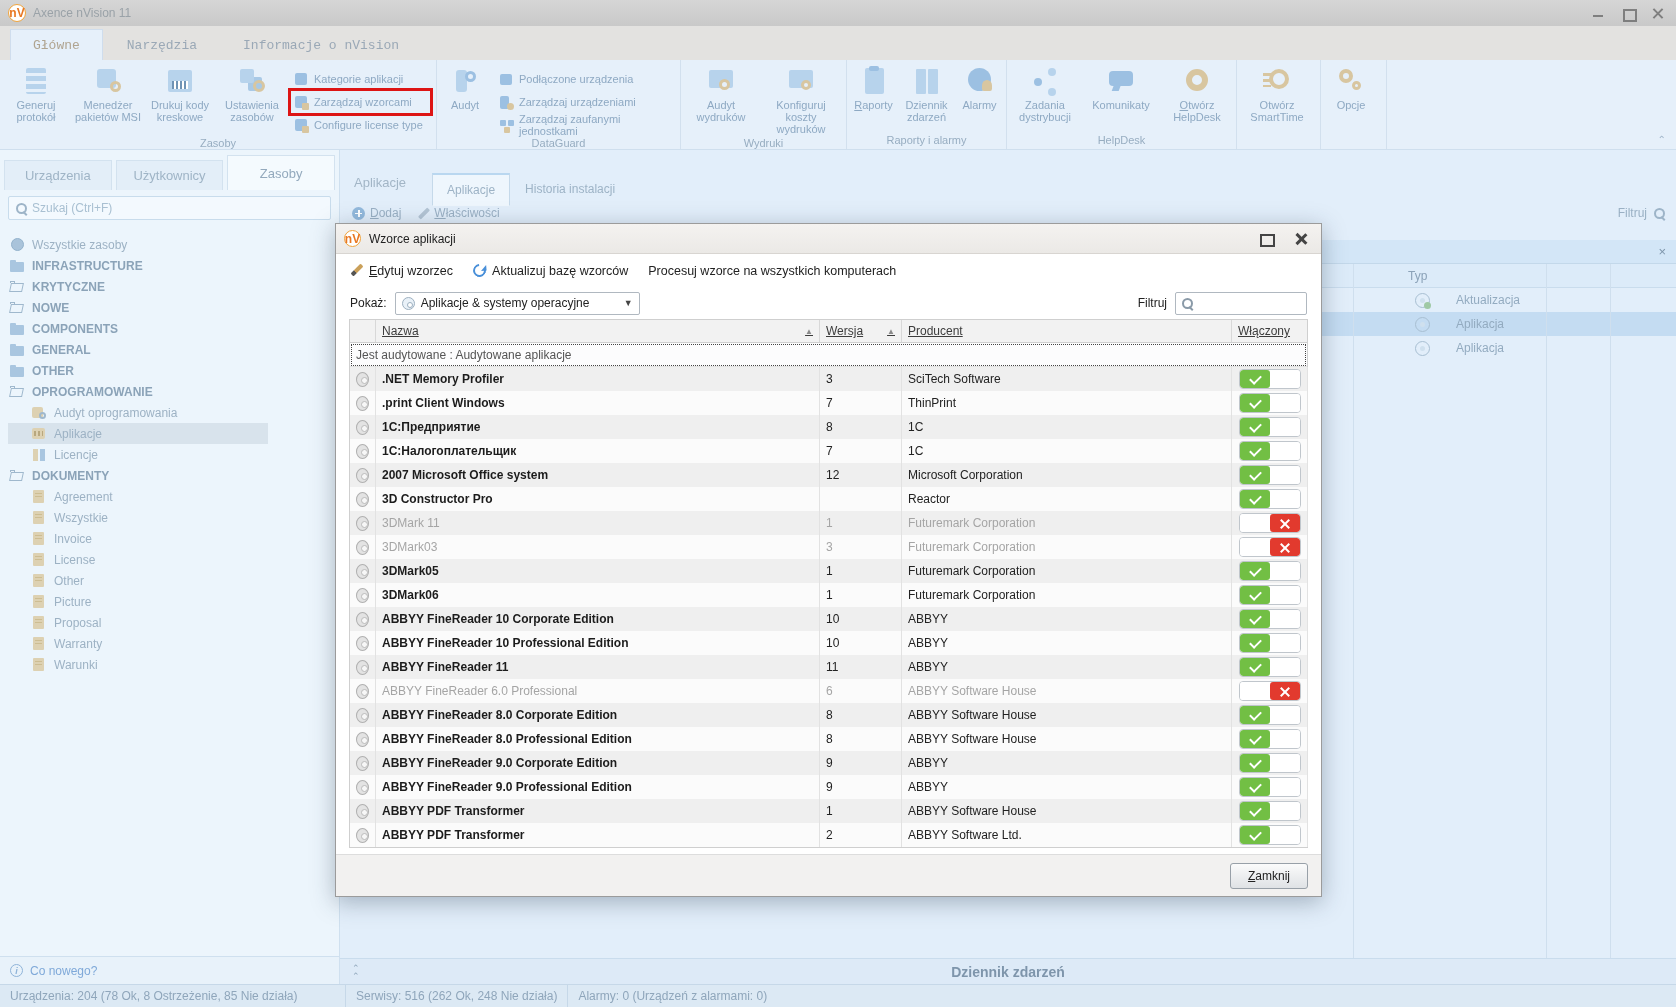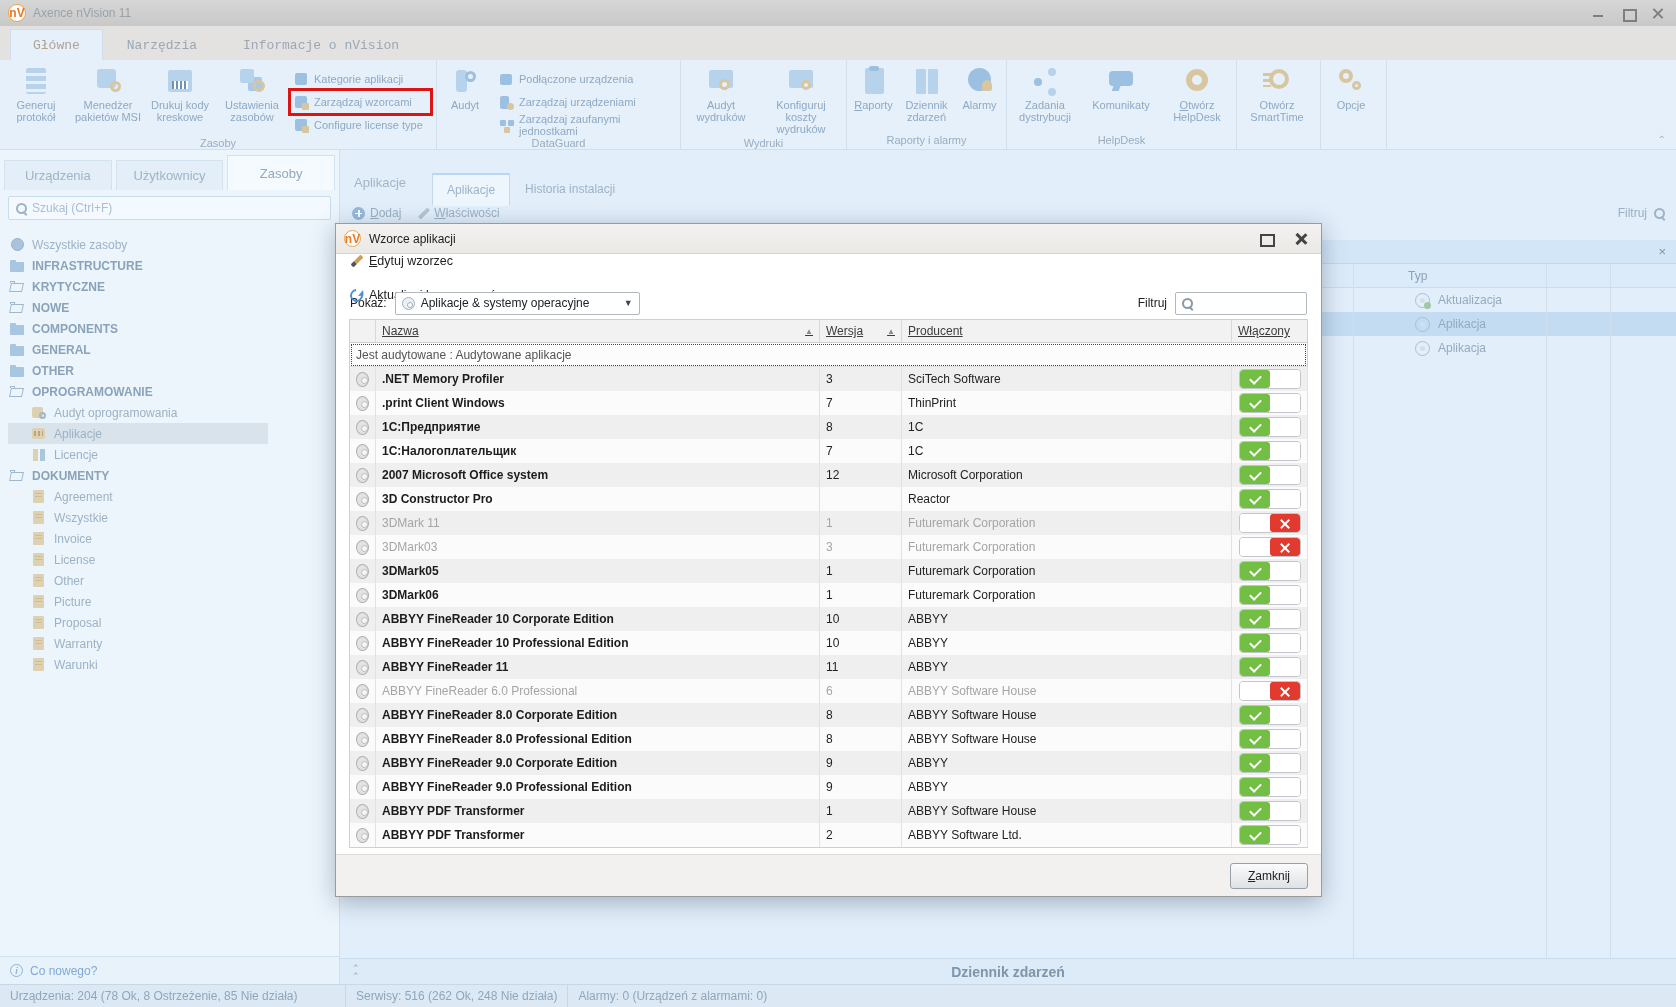--- a/index.html
+++ b/index.html
@@ -124,41 +124,41 @@
   .band { position:absolute; top:90px; left:0; right:0; height:24px; background:#d3e6f7; border-bottom:1px solid #c3d8ea; }
   .band-close { position:absolute; right:10px; top:4px; color:#7d95aa; font-size:13px; cursor:pointer; }
   .bg-table { position:absolute; top:114px; left:0; right:0; }
   .bg-thead { height:24px; background:#dcebf9; border-bottom:1px solid #c9dced; color:#8ba2b8; display:flex; align-items:center; }
   .bg-thead span { padding-left:1068px; }
   .bg-row { height:24px; display:flex; align-items:center; color:#93abc0; }
   .bg-row.sel { background:#c4dcf2; }
   .bg-row .rowicn { margin-left:1075px; width:15px; height:15px; border:1px solid #a8bfd2; border-radius:50%; position:relative; flex:none; }
   .bg-row .rowicn::after { content:''; position:absolute; left:4px; top:4px; width:5px; height:5px; background:#cfe0ee; border-radius:50%; }
   .bg-row .rowicn.disc-update-icon::before { content:''; position:absolute; right:-2px; bottom:-2px; width:7px; height:7px; background:#9fc9a5; border-radius:50%; }
-  .bg-row span.lbl { margin-left:8px; }
+  .bg-row span.lbl { margin-left:26px; }
   .bg-col-line { position:absolute; top:0; bottom:-600px; width:1px; background:#cfdfee; }
   .bottom-panel { position:absolute; left:0; right:0; top:808px; height:26px; border-top:1px solid #c9dced; background:#ddeaf7; display:flex; align-items:center; }
   .chevrons { margin-left:12px; color:#8fa6bb; font-size:9px; line-height:8px; cursor:pointer; }
   .panel-title { position:absolute; left:0; right:0; text-align:center; font-size:14px; color:#7e95ab; font-weight:bold; }
 
   
   .statusbar { position:absolute; left:0; right:0; bottom:0; height:23px; background:#dce9f4; border-top:1px solid #c6d8e8; display:flex; align-items:center; color:#8fa6bb; font-size:12px; }
   .sb-seg { padding:0 10px; } .sb-seg:nth-child(1){ width:345px; } .sb-seg:nth-child(2){ width:240px; }
   .sb-div { width:1px; height:100%; background:#c6d8e8; }
 
   
   .dialog { position:absolute; left:335px; top:223px; width:987px; height:674px; background:#fff; border:1px solid #9b9b9b; box-shadow:0 5px 22px rgba(40,60,80,.35); display:flex; flex-direction:column; z-index:100; }
   .dlg-title { height:30px; background:linear-gradient(#f4f2f0,#ebe9e6); border-bottom:1px solid #d8d5d1; display:flex; align-items:center; padding:0 8px; color:#222; }
   .dlg-title .nv-logo { width:17px; height:17px; }
   .dlg-controls { margin-left:auto; display:flex; gap:22px; align-items:center; padding-right:6px; }
   .dc { width:13px; height:13px; position:relative; cursor:pointer; }
   .dc-max::before { content:''; position:absolute; left:1px; top:2px; width:11px; height:9px; border:2px solid #444; }
   .dc-close::before,.dc-close::after { content:''; position:absolute; left:6px; top:0; width:2.5px; height:14px; background:#444; }
   .dc-close::before{ transform:rotate(45deg);} .dc-close::after{ transform:rotate(-45deg);}
-  .dlg-toolbar { height:33px; display:flex; align-items:flex-start; gap:20px; padding:0 14px; color:#222; font-size:12.5px;flex-direction:column; }
+  .dlg-toolbar { height:33px; display:flex; align-items:center; gap:20px; padding:0 14px; color:#222; font-size:12.5px; }
   .dlg-tool { display:flex; align-items:center; gap:6px; cursor:pointer; }
   .edit-ic { width:13px; height:13px; position:relative; }
   .edit-ic::before { content:''; position:absolute; left:5px; top:-1px; width:4px; height:14px; background:linear-gradient(#caa05a 70%,#555 70%); transform:rotate(45deg); border-radius:1px; }
   .refresh-ic { width:13px; height:13px; border:2px solid #4a90d9; border-radius:50%; border-top-color:transparent; transform:rotate(40deg); position:relative; }
   .refresh-ic::after { content:''; position:absolute; left:6px; top:-4px; border:4px solid transparent; border-left-color:#4a90d9; }
   .dlg-filterrow { height:32px; display:flex; align-items:center; padding:0 14px; gap:8px; color:#222; }
   .dropdown { width:245px; height:23px; border:1px solid #b0b8c0; border-radius:2px; display:flex; align-items:center; gap:6px; padding:0 6px; cursor:pointer; background:#fff; }
   .disc-mini { width:13px; height:13px; border:1px solid #9db0c0; border-radius:50%; position:relative; flex:none; background:#e9f1f8; }
   .disc-mini::after { content:''; position:absolute; left:4px; top:4px; width:4px; height:4px; background:#fff; border:1px solid #9db0c0; border-radius:50%; }
   .dd-caret { margin-left:auto; font-size:9px; color:#444; }

